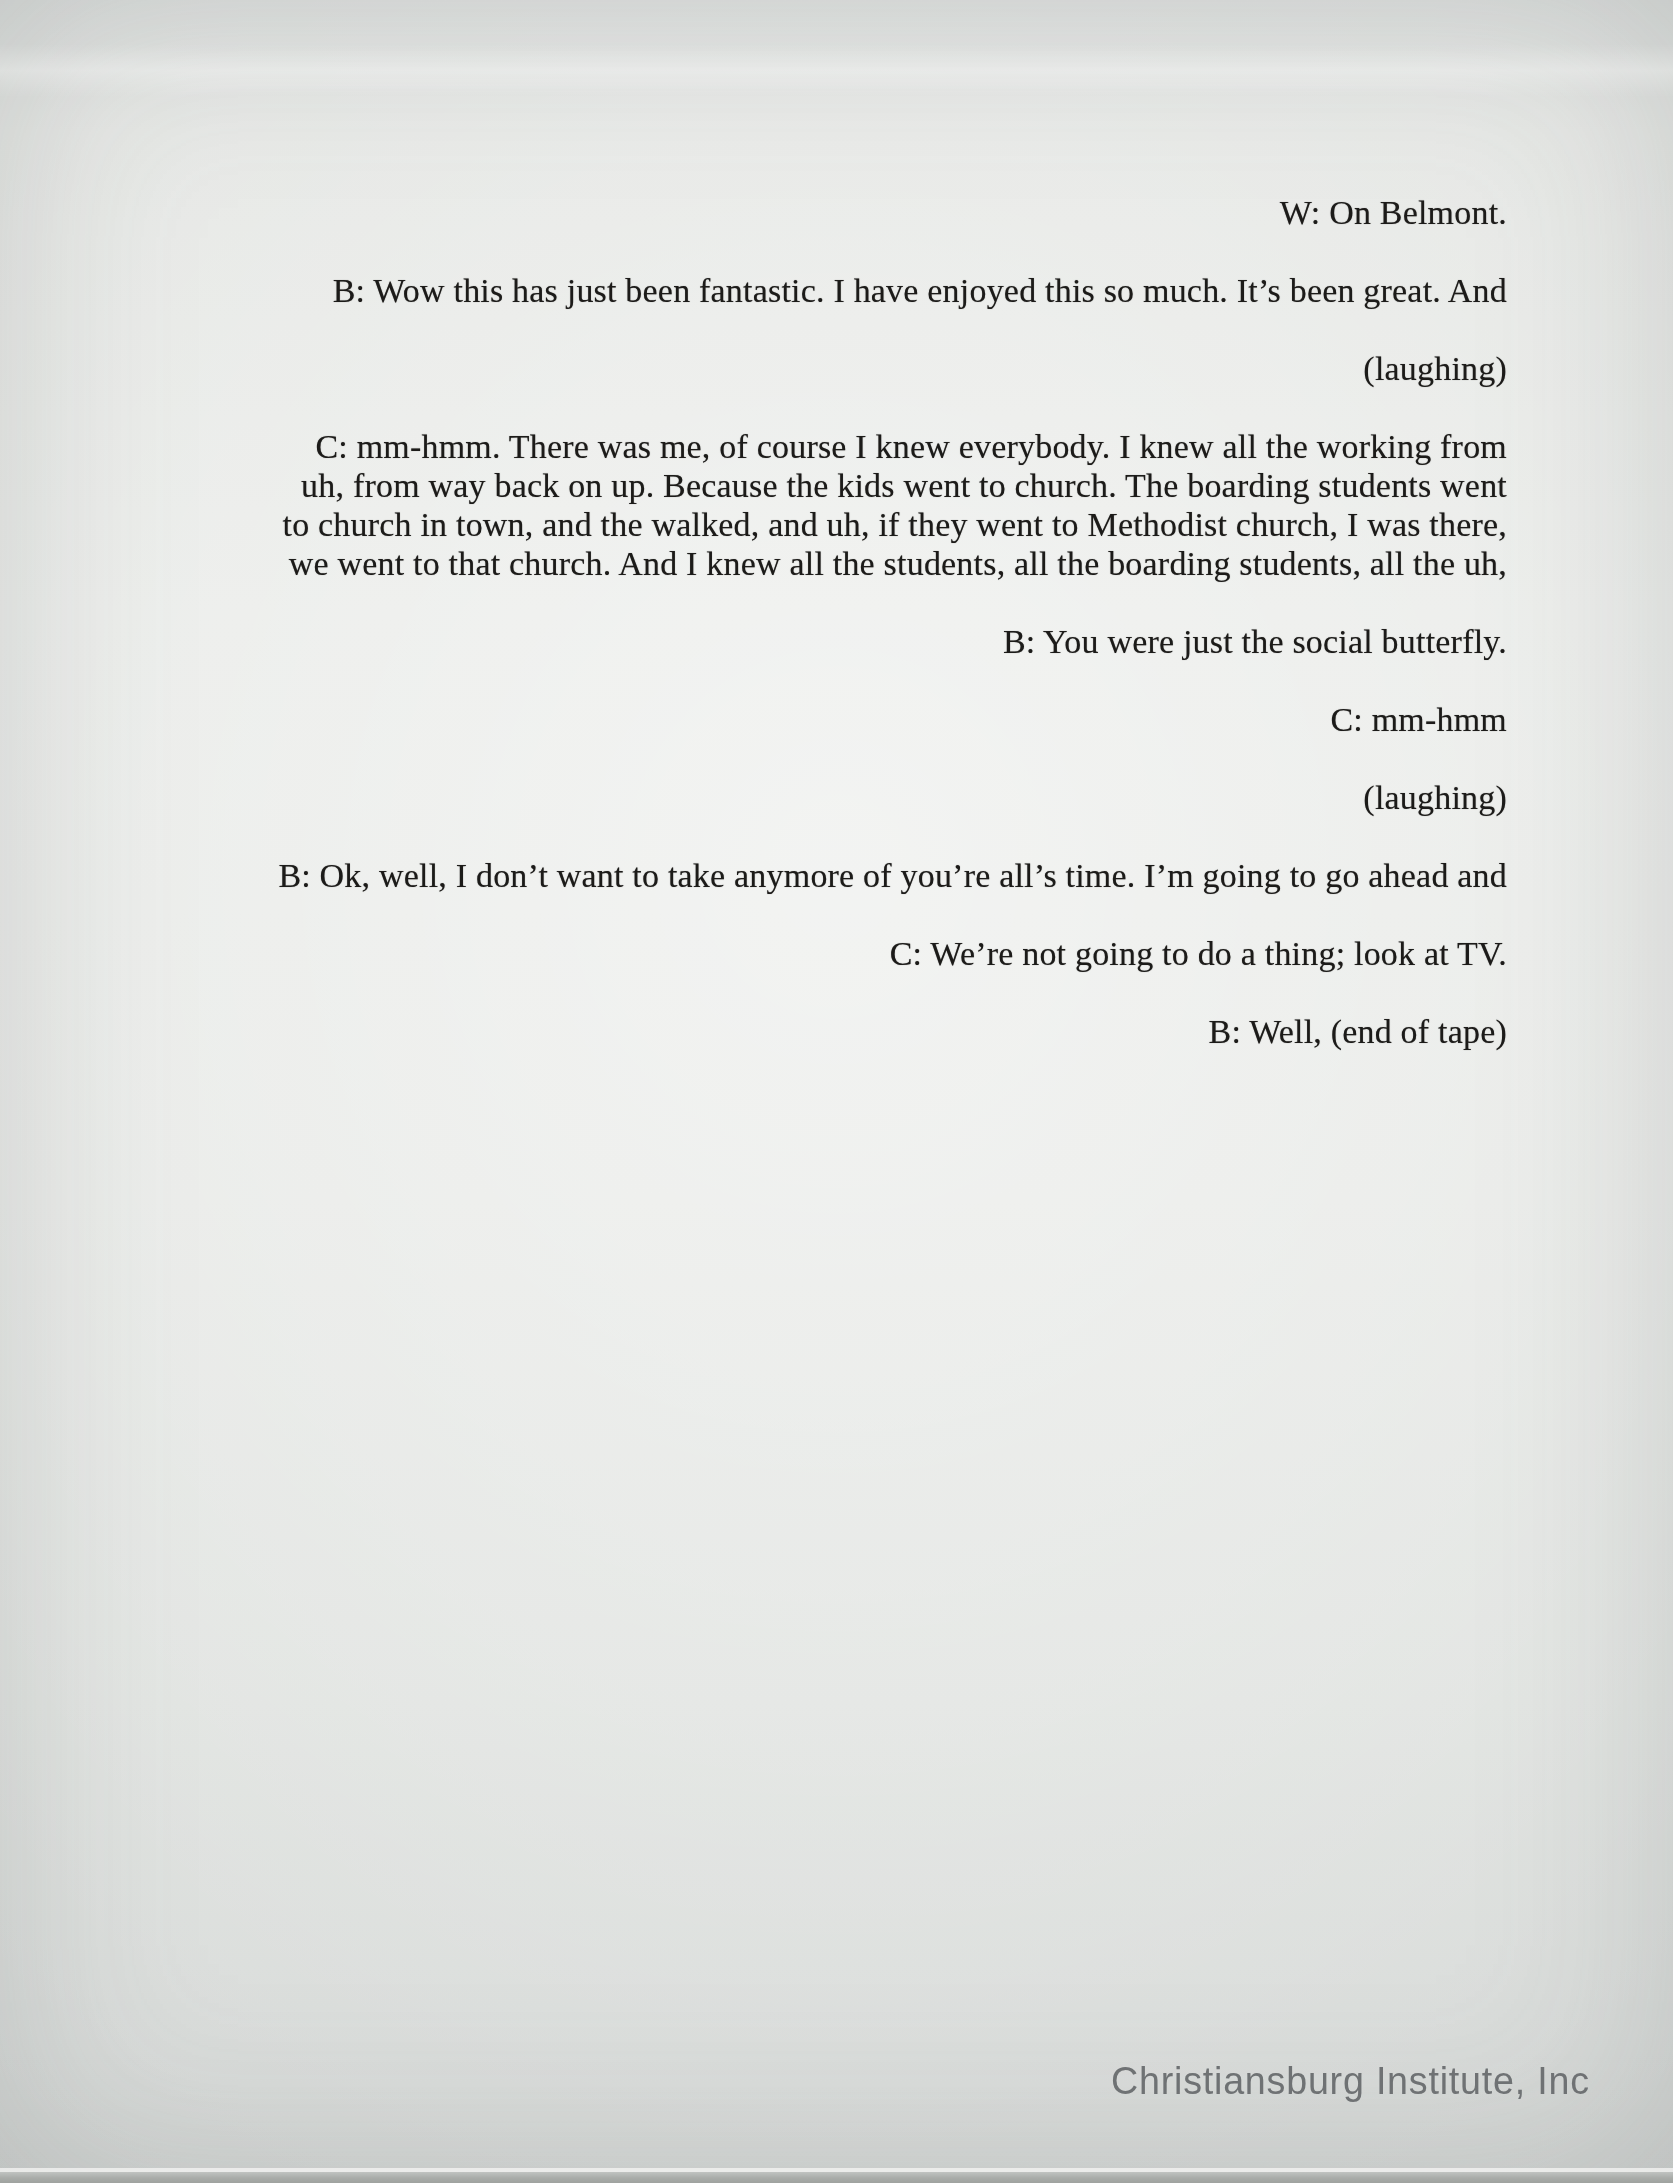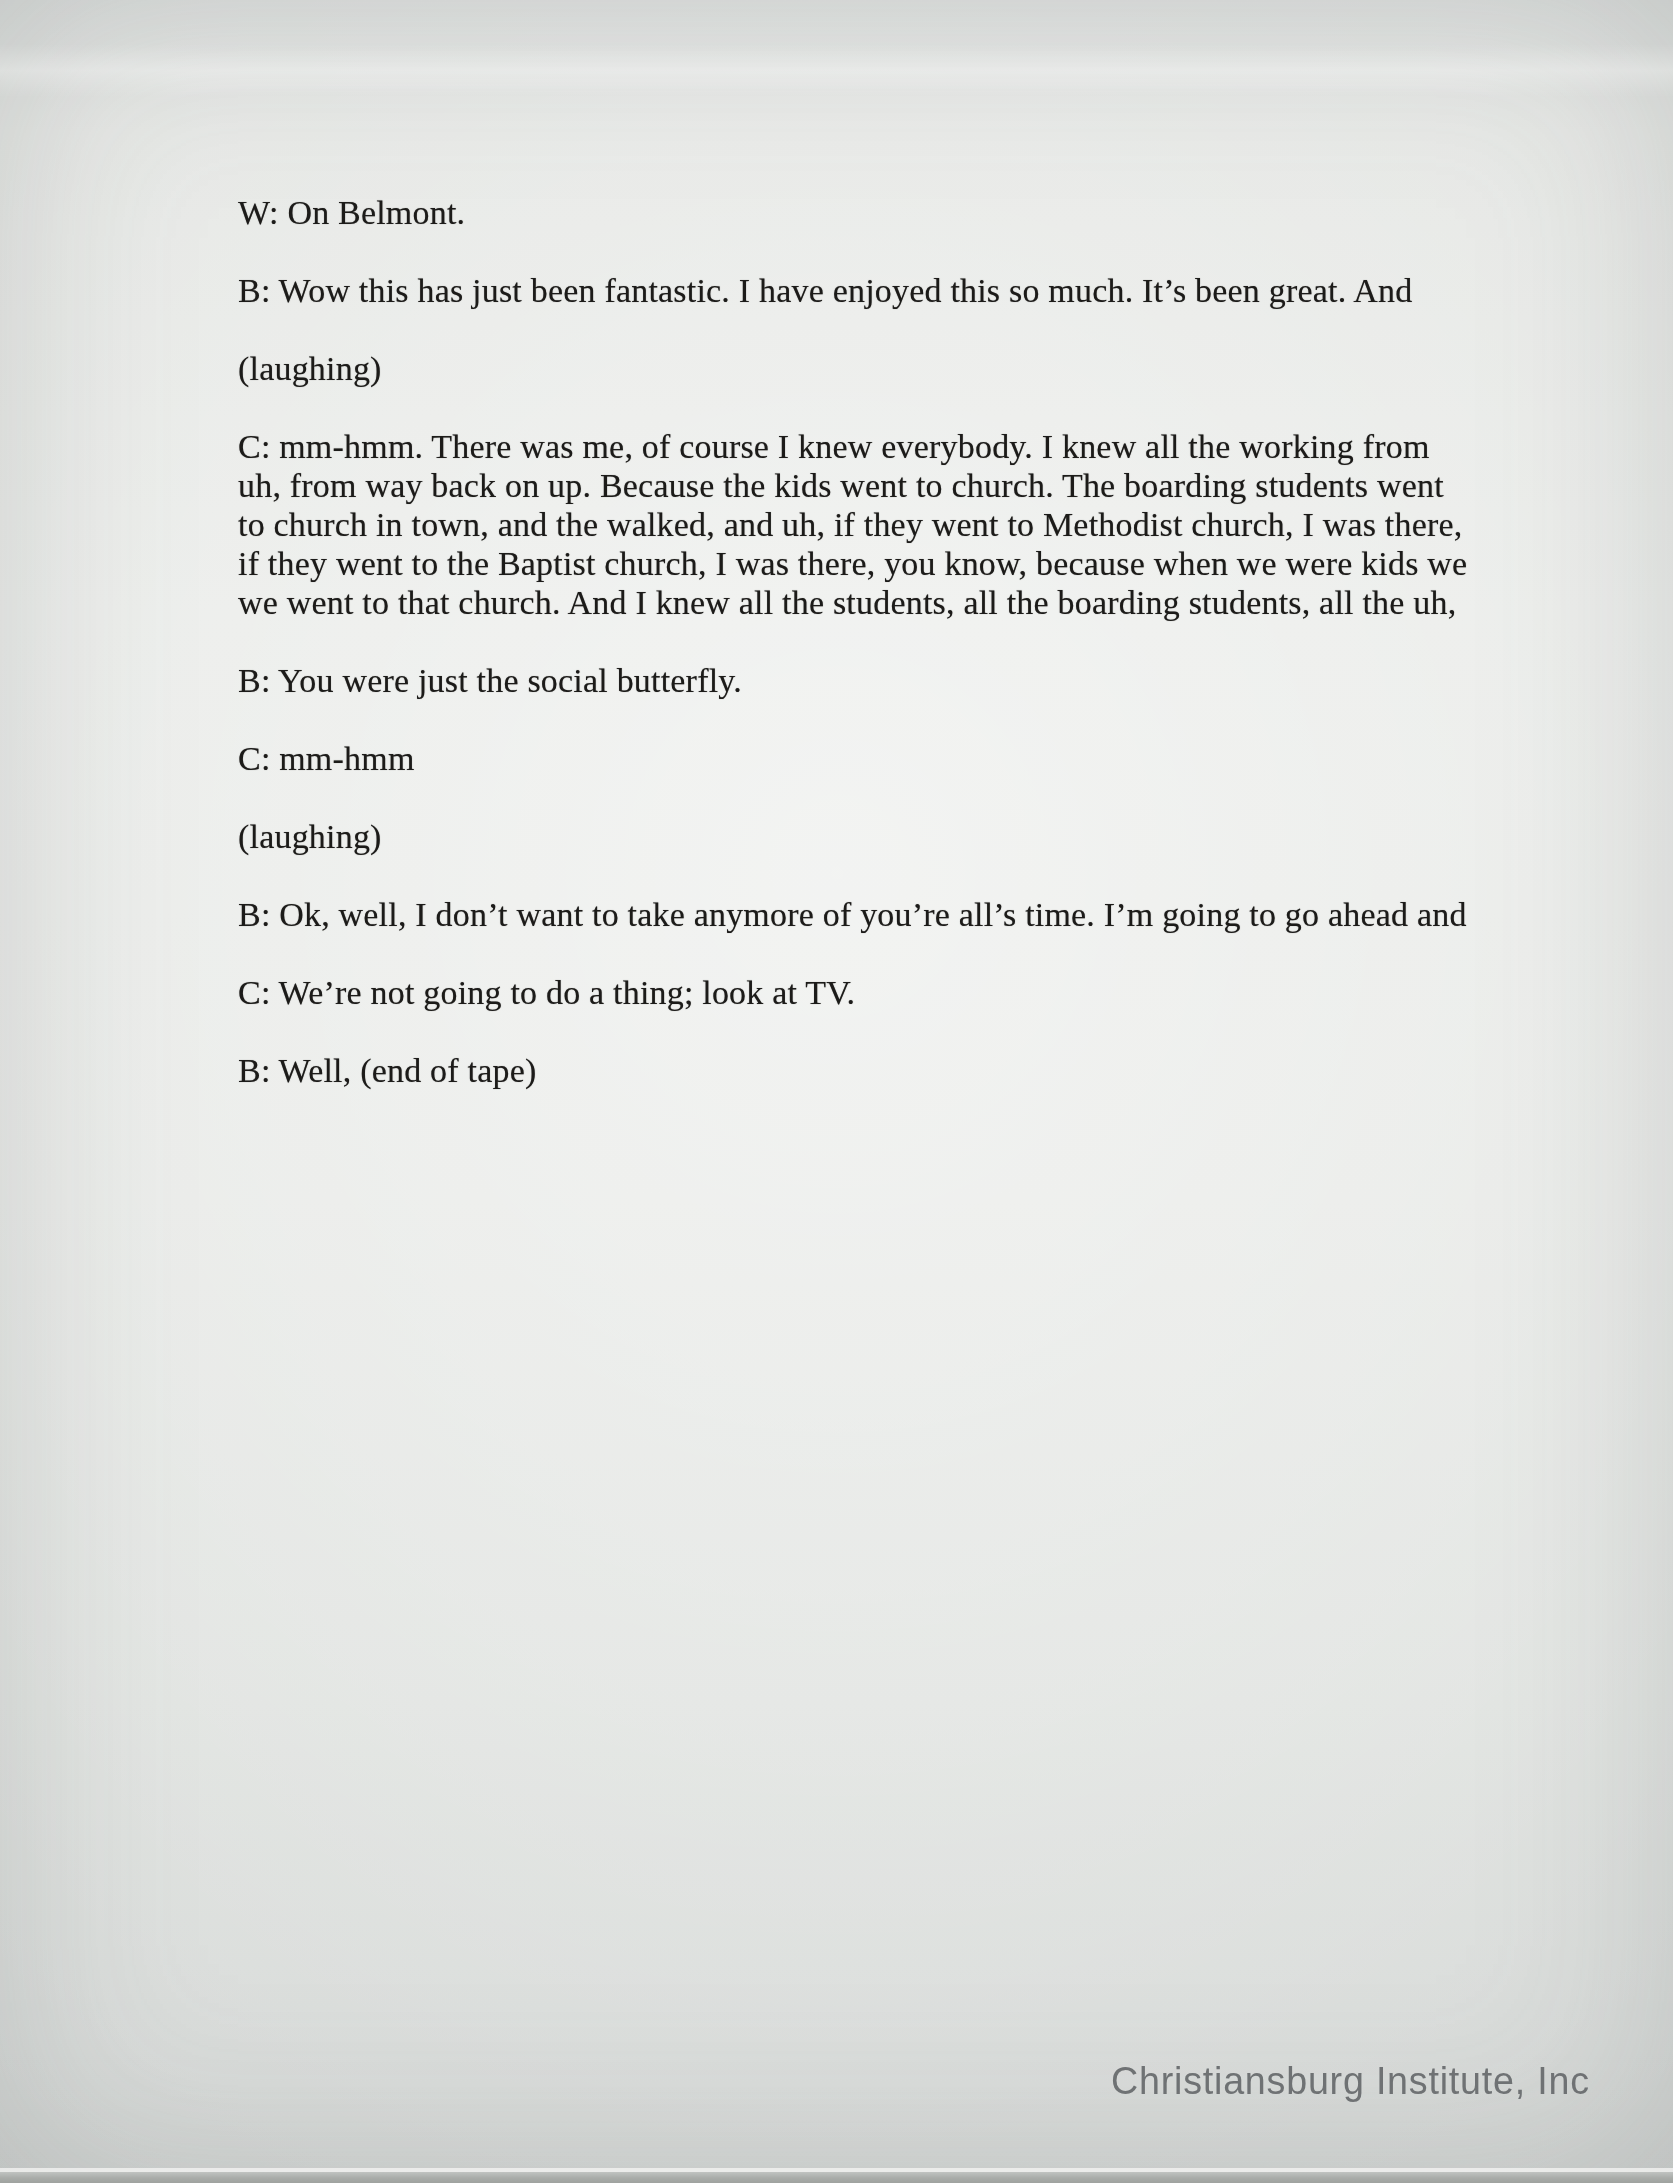--- a/index.html
+++ b/index.html
@@ -56,20 +56,21 @@
     top: 193px;
     width: 1269px;
     font-size: 34px;
     line-height: 39px;
     color: #1c1b19;
     letter-spacing: 0.2px;
     text-shadow: 0 0 0.9px rgba(30,28,26,0.50);
   }
   .paragraph {
     margin: 0 0 39px 0;
+    text-align: right;
   }
   .line {
     white-space: nowrap;
   }
   
   .watermark {
     position: absolute;
     left: 1111px;
     top: 2059px;
     font-family: "Liberation Sans", sans-serif;
@@ -103,21 +104,20 @@
 
   <div class="paragraph">
     <div class="line">(laughing)</div>
   </div>
 
 
   <div class="paragraph">
     <div class="line">C: mm-hmm. There was me, of course I knew everybody. I knew all the working from</div>
     <div class="line">uh, from way back on up. Because the kids went to church. The boarding students went</div>
     <div class="line">to church in town, and the walked, and uh, if they went to Methodist church, I was there,</div>
-    <div class="line">if they went to the Baptist church, I was there, you know, because when we were kids we</div>
     <div class="line">we went to that church. And I knew all the students, all the boarding students, all the uh,</div>
   </div>
 
   <div class="paragraph">
     <div class="line">B: You were just the social butterfly.</div>
   </div>
 
   <div class="paragraph">
     <div class="line">C: mm-hmm</div>
   </div>

